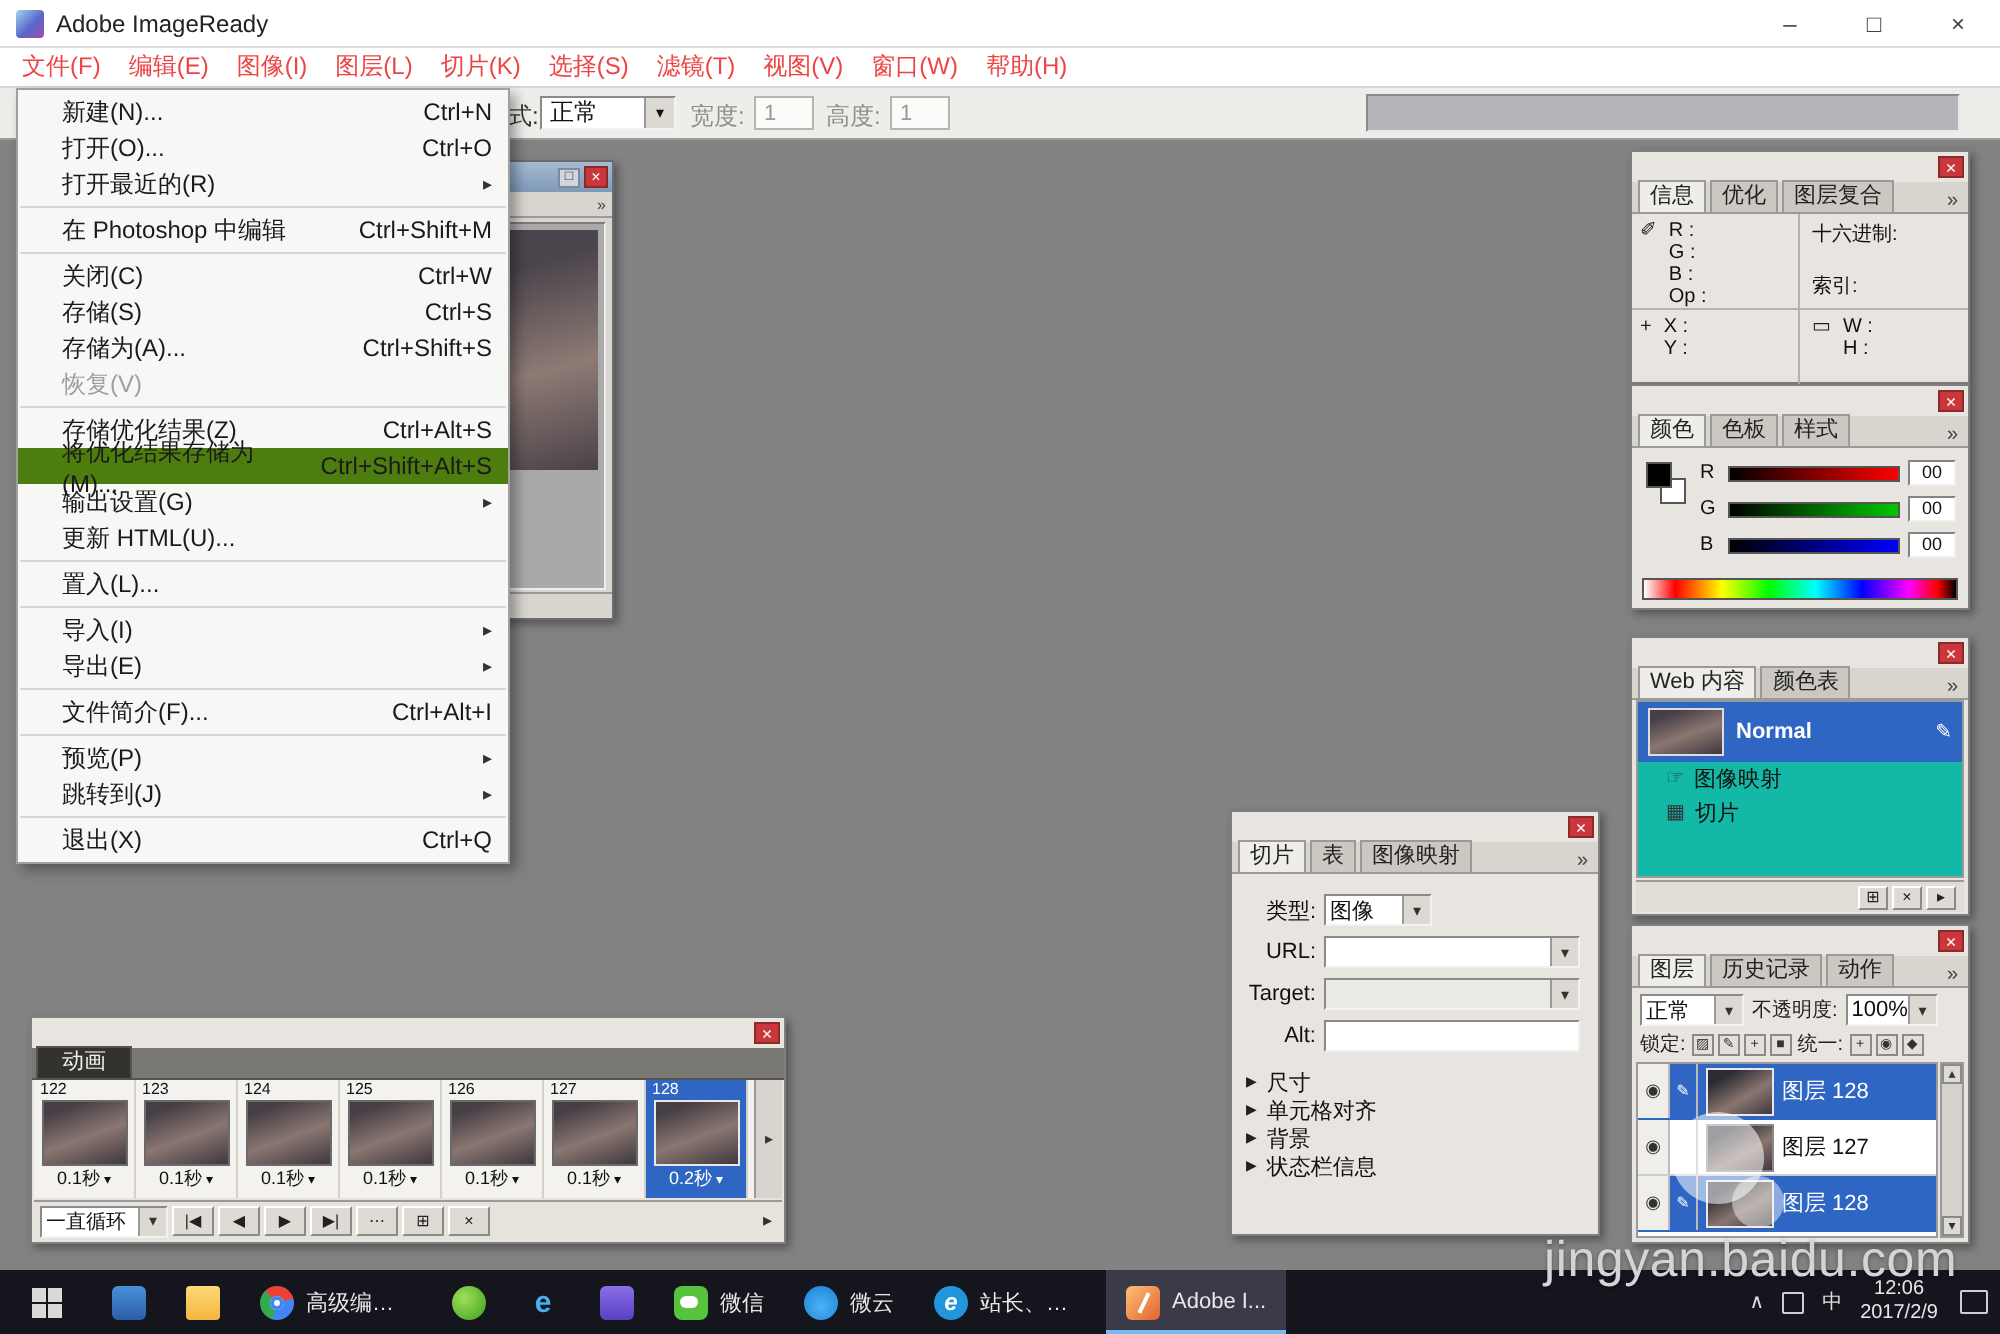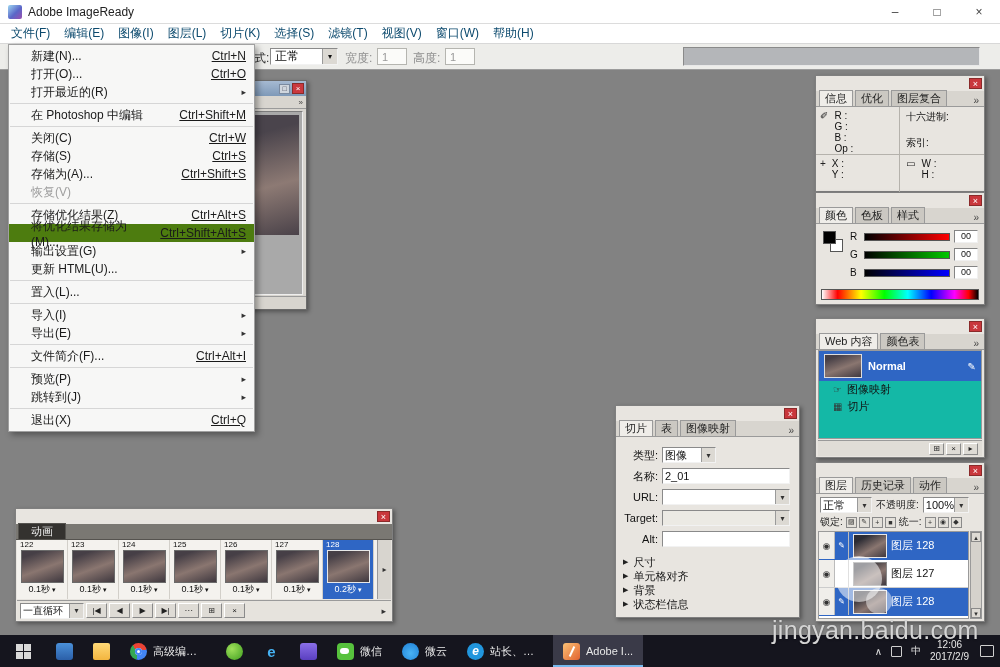--- a/index.html
+++ b/index.html
@@ -8,21 +8,21 @@
 
   
   .titlebar{position:absolute;top:0;left:0;width:100%;height:24px;background:#fff;border-bottom:1px solid #dcdcdc;display:flex;align-items:center;z-index:20;}
   .app-icon{width:14px;height:14px;margin:0 6px 0 8px;border-radius:2px;background:linear-gradient(135deg,#9ed7f2,#5a67c8 55%,#9a4fb0);}
   .title-text{font-size:12px;color:#222;}
   .win-controls{margin-left:auto;display:flex;height:100%;}
   .wc{width:42px;height:100%;display:flex;align-items:center;justify-content:center;font-size:12px;color:#444;}
 
   
   .menubar{position:absolute;top:24px;left:0;width:100%;height:20px;background:#fff;border-bottom:1px solid #d8d8d8;display:flex;align-items:center;padding-left:4px;z-index:20;}
-  .mitem{padding:0 7px;font-size:12px;line-height:19px;color:#0c4a6e;}
+  .mitem{padding:0 7px;font-size:12px;line-height:19px;color:#ef4444;}
 
   
   .optionsbar{position:absolute;top:44px;left:0;width:100%;height:26px;background:#ededea;border-bottom:1px solid #9c9c9c;z-index:15;}
   .opt-label{position:absolute;top:6px;font-size:12px;color:#333;}
   .opt-label.gray{color:#8f8f8f;}
   .optsel{position:absolute;top:4px;height:17px;background:#fff;border:1px solid;border-color:#8a8a8a #f2f2f2 #f2f2f2 #8a8a8a;display:flex;align-items:center;font-size:12px;}
   .optsel .sval{flex:1;padding-left:4px;}
   .optsel .sarr{width:15px;height:100%;background:#dcd9d3;border-left:1px solid #9a9a9a;font-size:8px;display:flex;align-items:center;justify-content:center;}
   .optbox{position:absolute;top:4px;width:30px;height:17px;background:#fbfbf9;border:1px solid #b5b5b0;font-size:11px;color:#9a9a9a;display:flex;align-items:center;padding-left:4px;}
   .palette-well{position:absolute;left:683px;top:3px;width:297px;height:19px;background:#b4b6b9;border:1px solid;border-color:#8a8a8a #e8e8e8 #e8e8e8 #8a8a8a;}
@@ -33,21 +33,21 @@
   .doc-btn{width:11px;height:10px;background:#cfd6de;border:1px solid #7a8aa0;font-size:7px;line-height:8px;text-align:center;color:#334;}
   .doc-close{width:12px;height:11px;background:#ca383e;border:1px solid #8a2a2a;color:#fff;font-size:8px;line-height:9px;text-align:center;}
   .doc-tabs{height:13px;border-bottom:1px solid #9a9a9a;display:flex;align-items:center;justify-content:flex-end;font-size:8px;color:#444;padding:0 3px;}
   .doc-content{position:absolute;top:30px;left:3px;right:3px;bottom:14px;background:#a9a9a9;border:1px solid;border-color:#7c7c7c #eee #eee #7c7c7c;}
   .doc-image{position:absolute;top:3px;left:3px;right:3px;height:120px;background:linear-gradient(165deg,#4a444c 20%,#8d7a74 60%,#4a4249);}
   .doc-status{position:absolute;left:0;right:0;bottom:0;height:13px;background:#d8d5cf;border-top:1px solid #9a9a9a;}
 
   
   .file-menu{position:absolute;left:8px;top:44px;width:247px;background:#f7f7f6;border:1px solid #a0a0a0;box-shadow:3px 3px 6px rgba(0,0,0,.35);padding:2px 0;z-index:50;}
   .mrow{height:18px;display:flex;align-items:center;padding:0 8px 0 22px;font-size:12px;color:#1a1a1a;}
-  .mrow .mshort{margin-left:auto;padding-left:12px;text-decoration:underline;}
+  .mrow .mshort{margin-left:auto;padding-left:12px;}
   .mrow .marrow{margin-left:auto;font-size:9px;color:#333;}
   .mrow.hl{background:#4d7c0f;}
   .mrow.dis{color:#9f9f9f;}
   .msep{height:1px;background:#d6d6d6;margin:2px 1px;}
 
   
   .panel{position:absolute;background:#e8e5e0;border:1px solid #7f7f7f;box-shadow:2px 2px 4px rgba(0,0,0,.35);z-index:10;}
   .pstrip{height:15px;position:relative;}
   .pclose{position:absolute;right:2px;top:2px;width:13px;height:11px;background:#c9373c;color:#fff;font-size:9px;line-height:10px;text-align:center;border:1px solid #8a2a2a;}
   .ptabs{display:flex;align-items:flex-end;height:16px;padding:0 3px;background:#d8d5cf;border-bottom:1px solid #9a9a9a;}
@@ -509,26 +509,20 @@
       </div>
     <div id="slice-fields">
         <div class="srow">
           <span class="slabel">类型:</span>
           <div class="sctl select">
             <span class="sval">图像</span>
             <span class="sarr">▾</span>
           </div>
         </div>
         <div class="srow">
-          <span class="slabel">名称:</span>
-          <div class="sctl input">
-            <span class="sval">2_01</span>
-          </div>
-        </div>
-        <div class="srow">
           <span class="slabel">URL:</span>
           <div class="sctl combo">
             <span class="sval"></span>
             <span class="sarr">▾</span>
           </div>
         </div>
         <div class="srow">
           <span class="slabel">Target:</span>
           <div class="sctl combo dis">
             <span class="sval"></span>

